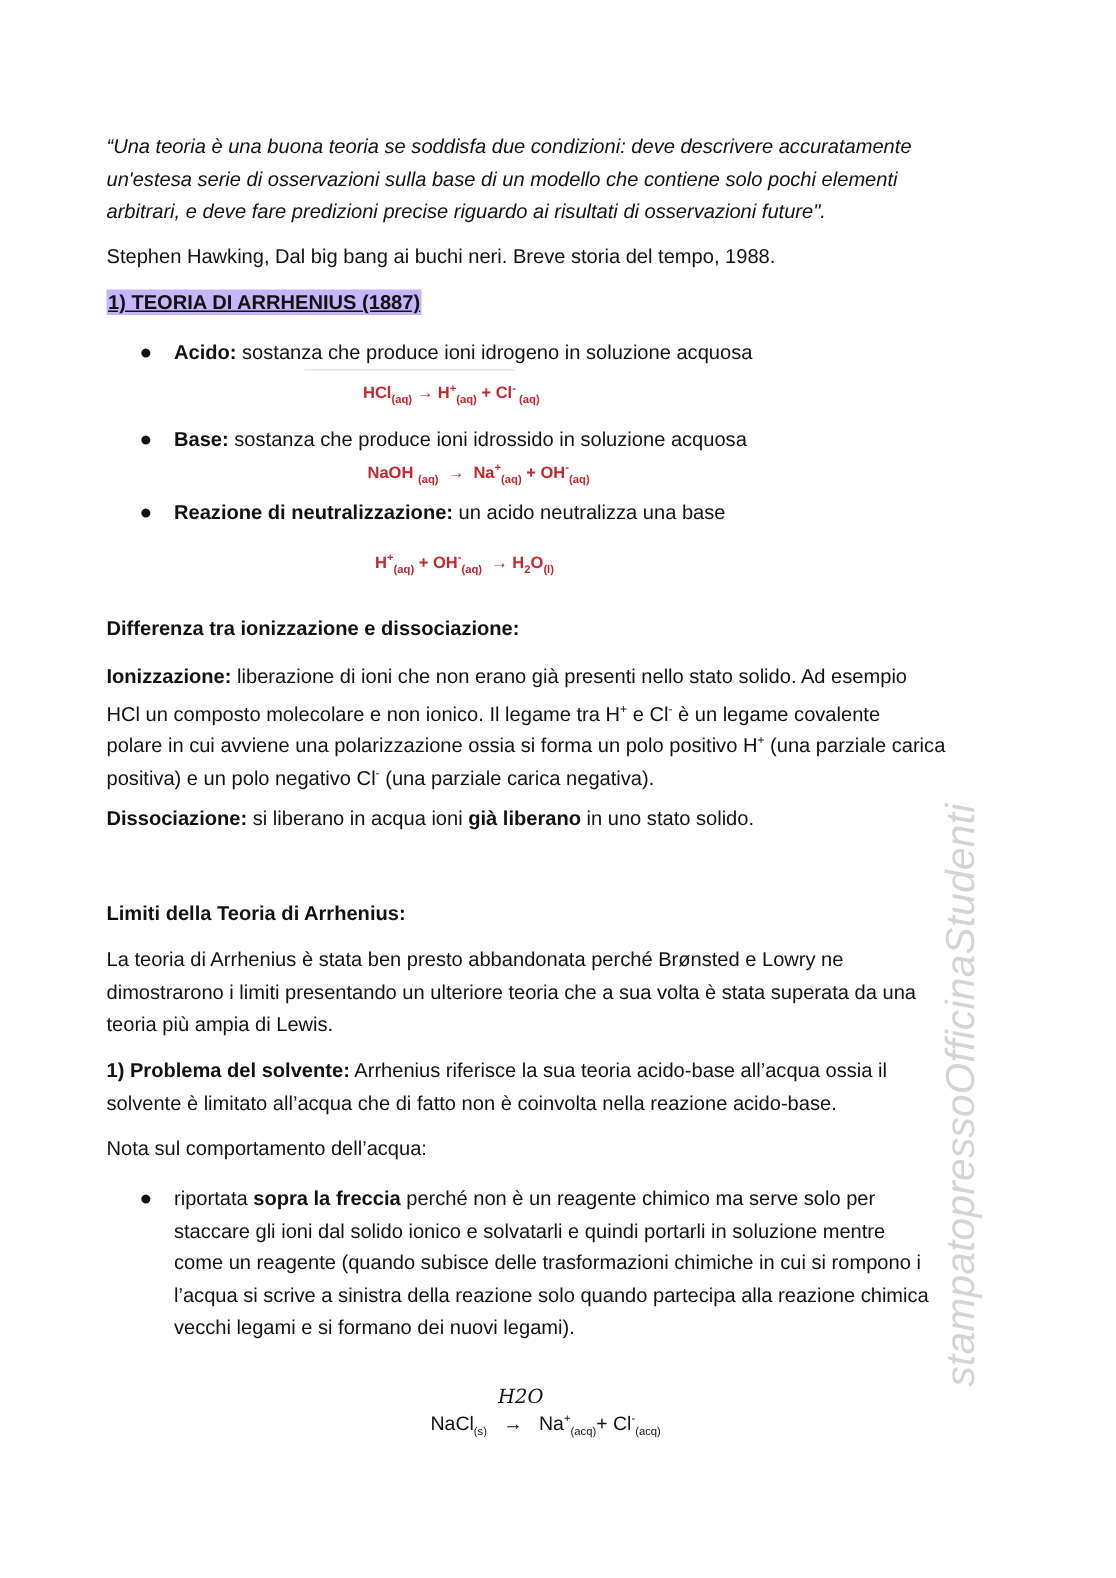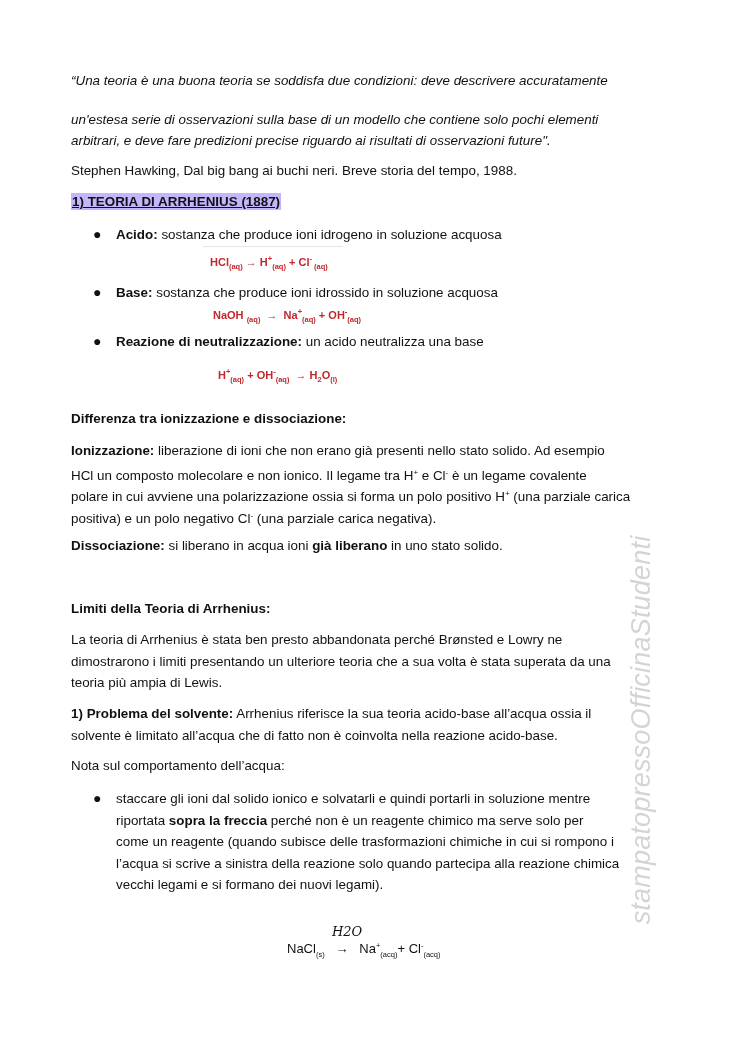--- a/index.html
+++ b/index.html
@@ -16,21 +16,21 @@
       background: #c4b5fd; font-weight: bold; text-decoration: underline;
       padding: 1px 1px;
     }
     .bullet-row { position: absolute; left: 0; width: 605px; line-height: 21.5px; }
     .bullet {
       position: absolute; left: 22px; top: 0; font-size: 14px;
     }
     .bullet-text { position: absolute; left: 45px; width: 560px; line-height: 21.5px; }
     .eq {
       position: absolute; color: #c0282d; font-weight: bold; font-size: 11px;
-      font-family: "Liberation Sans", "DejaVu Sans", sans-serif; white-space: nowrap;
+      font-family: "Liberation Sans", "DejaVu Sans", sans-serif; white-space: nowrap; margin-left: 32px;
     }
     .eq sub, .eq sup { font-size: 7.5px; }
     .eq-line {
       position: absolute; height: 1px; background: #e6e6e6;
     }
     .eq2 {
       position: absolute; color: #111; font-size: 13px; white-space: nowrap;
       font-family: "Liberation Sans", "DejaVu Sans", sans-serif;
     }
     .eq2 sub, .eq2 sup { font-size: 7.5px; }
@@ -47,21 +47,21 @@
       white-space: nowrap; font-style: italic; font-size: 27px;
       color: #d4d4d4; letter-spacing: 0.2px;
       font-family: "Liberation Sans", "DejaVu Sans", sans-serif;
     }
   </style>
 </head>
 <body>
 
 <div class="page">
 
-  <p class="p quote" style="top:70px">“Una teoria è una buona teoria se soddisfa due condizioni: deve descrivere accuratamente</p>
+  <p class="p quote" style="top:87px">“Una teoria è una buona teoria se soddisfa due condizioni: deve descrivere accuratamente</p>
   <p class="p quote" style="top:108.5px">un'estesa serie di osservazioni sulla base di un modello che contiene solo pochi elementi</p>
   <p class="p quote" style="top:130px">arbitrari, e deve fare predizioni precise riguardo ai risultati di osservazioni future".</p>
 
   <p class="p" style="top:160px">Stephen Hawking, Dal big bang ai buchi neri. Breve storia del tempo, 1988.</p>
 
   <p class="p" style="top:191px">
     <span class="hl">1) TEORIA DI ARRHENIUS (1887)</span>
   </p>
 
   <div class="bullet-row" style="top:224px">
@@ -116,22 +116,22 @@
   <p class="p" style="top:703px">
     <span class="bold">1) Problema del solvente:</span><span> Arrhenius riferisce la sua teoria acido-base all’acqua ossia il</span>
   </p>
   <p class="p" style="top:724.5px">solvente è limitato all’acqua che di fatto non è coinvolta nella reazione acido-base.</p>
 
   <p class="p" style="top:755px">Nota sul comportamento dell’acqua:</p>
 
   <div class="bullet-row" style="top:788px; height:130px;">
     <span class="bullet">●</span>
     <div class="bullet-text" style="top:0">
+      <div><span>riportata </span><span class="bold">sopra la freccia</span><span> perché non è un reagente chimico ma serve solo per</span></div>
       <div>staccare gli ioni dal solido ionico e solvatarli e quindi portarli in soluzione mentre</div>
-      <div><span>riportata </span><span class="bold">sopra la freccia</span><span> perché non è un reagente chimico ma serve solo per</span></div>
       <div>come un reagente (quando subisce delle trasformazioni chimiche in cui si rompono i</div>
       <div>l’acqua si scrive a sinistra della reazione solo quando partecipa alla reazione chimica</div>
       <div>vecchi legami e si formano dei nuovi legami).</div>
     </div>
   </div>
 
   <div class="over" style="left:261px; top:924px;">H2O</div>
   <div class="eq2" style="left:216px; top:941px;"><span style="white-space: pre;">NaCl</span><sub>(s)</sub><span style="white-space: pre;">   →   Na</span><sup>+</sup><sub>(acq)</sub><span style="white-space: pre;">+ Cl</span><sup>-</sup><sub>(acq)</sub></div>
 </div>
 

